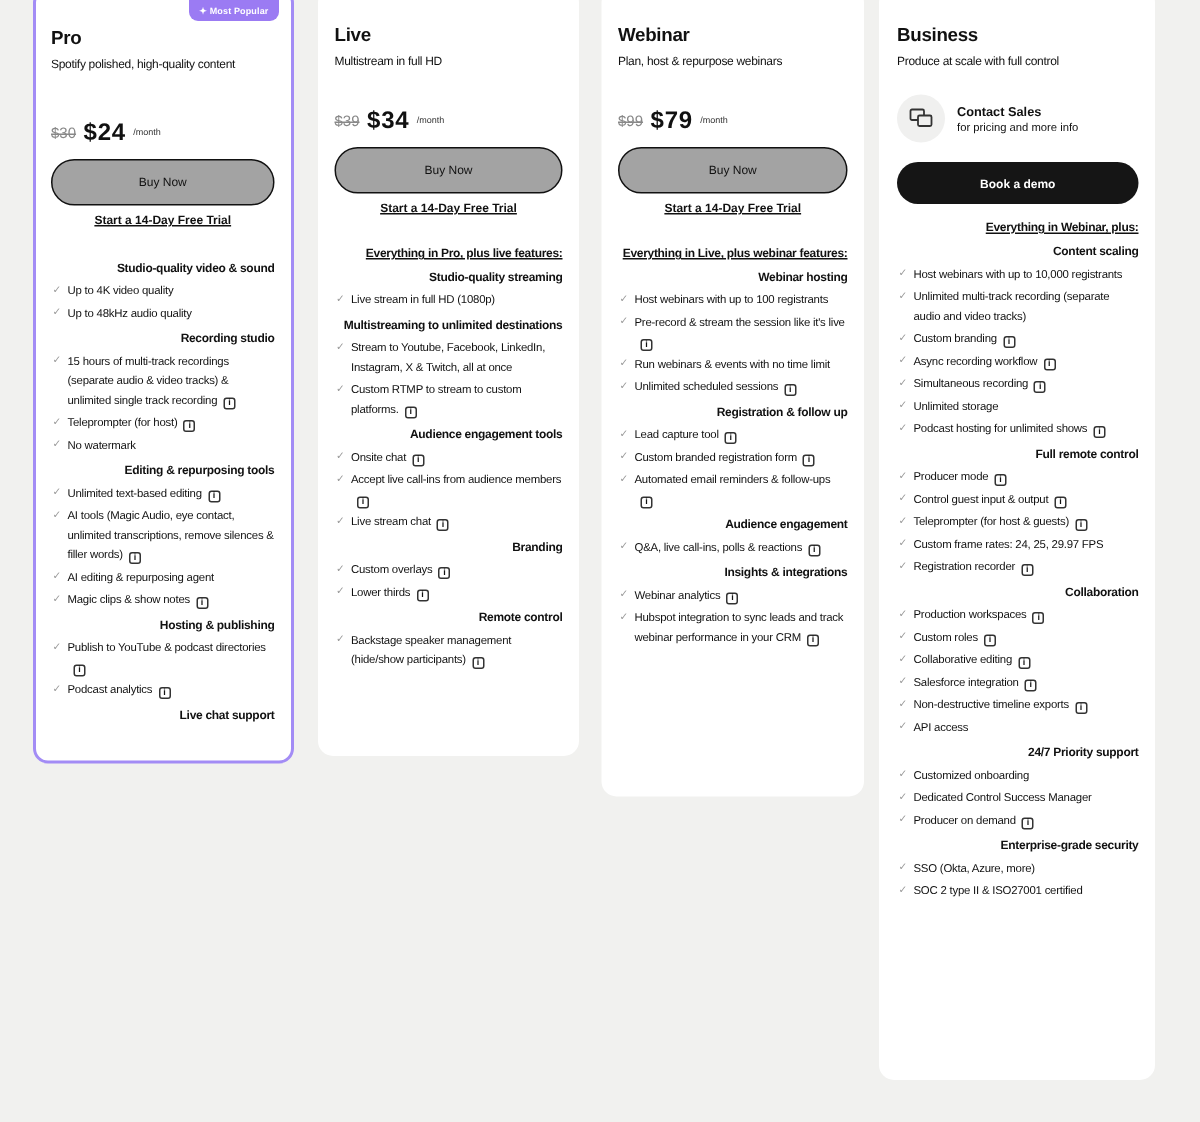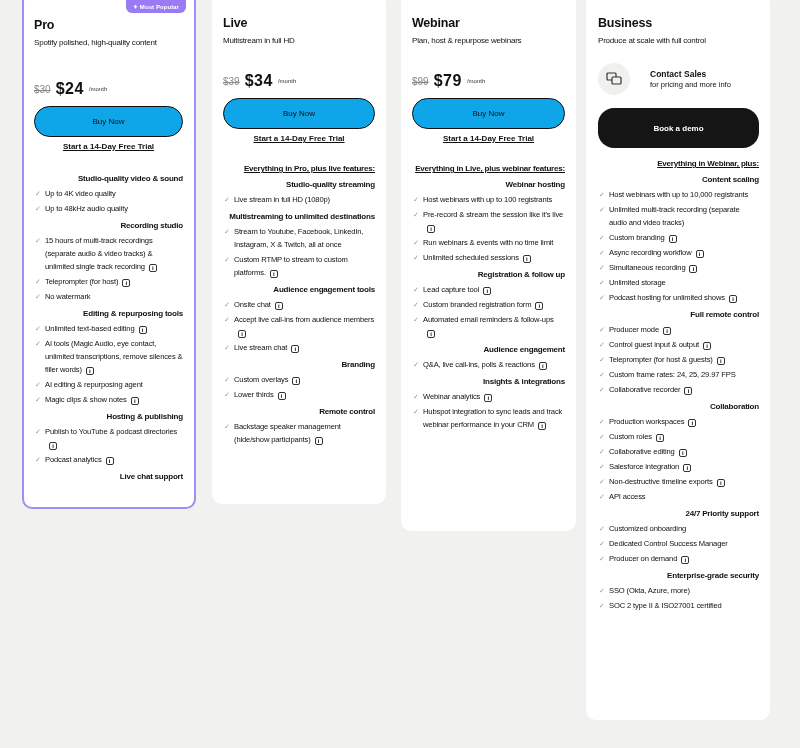--- a/index.html
+++ b/index.html
@@ -25,21 +25,21 @@
   .card.live .plan-desc, .card.webinar .plan-desc, .card.business .plan-desc { min-height: 12px; }
 
   .price-row { display: flex; align-items: flex-end; gap: 5px; margin-top: 9px; height: 28px; }
   .card.live .price-row, .card.webinar .price-row { margin-top: 15px; }
   .old-price { font-size: 10px; color: #888; text-decoration: line-through; margin-bottom: 3px; }
   .price { font-size: 16px; font-weight: bold; letter-spacing: 0.5px; }
   .per { font-size: 6px; color: #333; margin-bottom: 6px; }
 
   .btn-outline {
     display: block; width: 100%; height: 31px; margin-top: 8px; border: 1.5px solid #111;
-    border-radius: 16px; background: #0ea5e9; font-size: 8px; font-family: "Liberation Sans", sans-serif;
+    border-radius: 16px; background: #a3a3a3; font-size: 8px; font-family: "Liberation Sans", sans-serif;
     color: #111; cursor: pointer;
   }
   .trial-link {
     display: block; text-align: center; font-size: 8px; margin-top: 5px; text-decoration: underline;
     font-weight: bold; color: #111;
   }
 
   .features { margin-top: 22px; }
   .card.live .features, .card.webinar .features { margin-top: 20px; }
   .group-title { font-size: 8px; font-weight: bold; margin: 5px 0 3px 0; line-height: 11px; letter-spacing: -0.2px; text-align: right; }
@@ -48,29 +48,29 @@
     display: flex; align-items: flex-start; font-size: 7.6px; line-height: 13px; margin-bottom: 2px;
     letter-spacing: -0.15px;
   }
   .check { width: 10px; flex-shrink: 0; color: #999; font-size: 7px; margin-left: 1px; }
   .info {
     display: inline-block; width: 8px; height: 8px; border: 1px solid #333; border-radius: 2px;
     font-size: 6px; line-height: 6px; text-align: center; margin-left: 4px; vertical-align: -1px;
     font-weight: bold;
   }
 
-  .contact { display: flex; align-items: center; gap: 20px; margin-top: 16px; }
+  .contact { display: flex; align-items: center; gap: 8px; margin-top: 16px; }
   .contact-icon {
     width: 32px; height: 32px; border-radius: 50%; background: #f0f0ef; display: flex;
     align-items: center; justify-content: center; flex-shrink: 0;
   }
   .contact-title { font-size: 8.5px; font-weight: bold; }
   .contact-sub { font-size: 7.5px; margin-top: 1px; }
   .btn-dark {
-    display: block; width: 100%; height: 40px; margin-top: 13px; border: none; border-radius: 16px;
+    display: block; width: 100%; height: 28px; margin-top: 13px; border: none; border-radius: 16px;
     background: #151515; color: #fff; font-size: 8px; font-family: "Liberation Sans", sans-serif; font-weight: bold;
   }
   .logos { display: flex; align-items: center; gap: 7px; margin-top: 13px; color: #aaa; }
   .logo-ted { font-size: 12px; font-weight: bold; color: #aaa; letter-spacing: -0.5px; }
   .logo-spotify { font-size: 7px; display: flex; align-items: center; gap: 2px; }
   .logo-spotify .dot { width: 8px; height: 8px; border-radius: 50%; background: #bbb; display: inline-block; }
   .logo-sf { background: #b5b5b5; color: #fff; font-size: 5px; padding: 5px 4px; border-radius: 10px; }
   .logo-hub { font-size: 7px; }
   .card.business .features { margin-top: 10px; }
 </style>
@@ -315,21 +315,21 @@
       <div class="feat">
         <span class="check">✓</span>
         <span><span>Teleprompter (for host &amp; guests)</span><span class="info">i</span></span>
       </div>
       <div class="feat">
         <span class="check">✓</span>
         <span><span>Custom frame rates: 24, 25, 29.97 FPS</span></span>
       </div>
       <div class="feat">
         <span class="check">✓</span>
-        <span><span>Collaborative recorder</span><span class="info">i</span></span>
+        <span><span>Registration recorder</span><span class="info">i</span></span>
       </div>
       <div class="group-title">Collaboration</div>
       <div class="feat">
         <span class="check">✓</span>
         <span><span>Production workspaces</span><span class="info">i</span></span>
       </div>
       <div class="feat">
         <span class="check">✓</span>
         <span><span>Custom roles</span><span class="info">i</span></span>
       </div>

